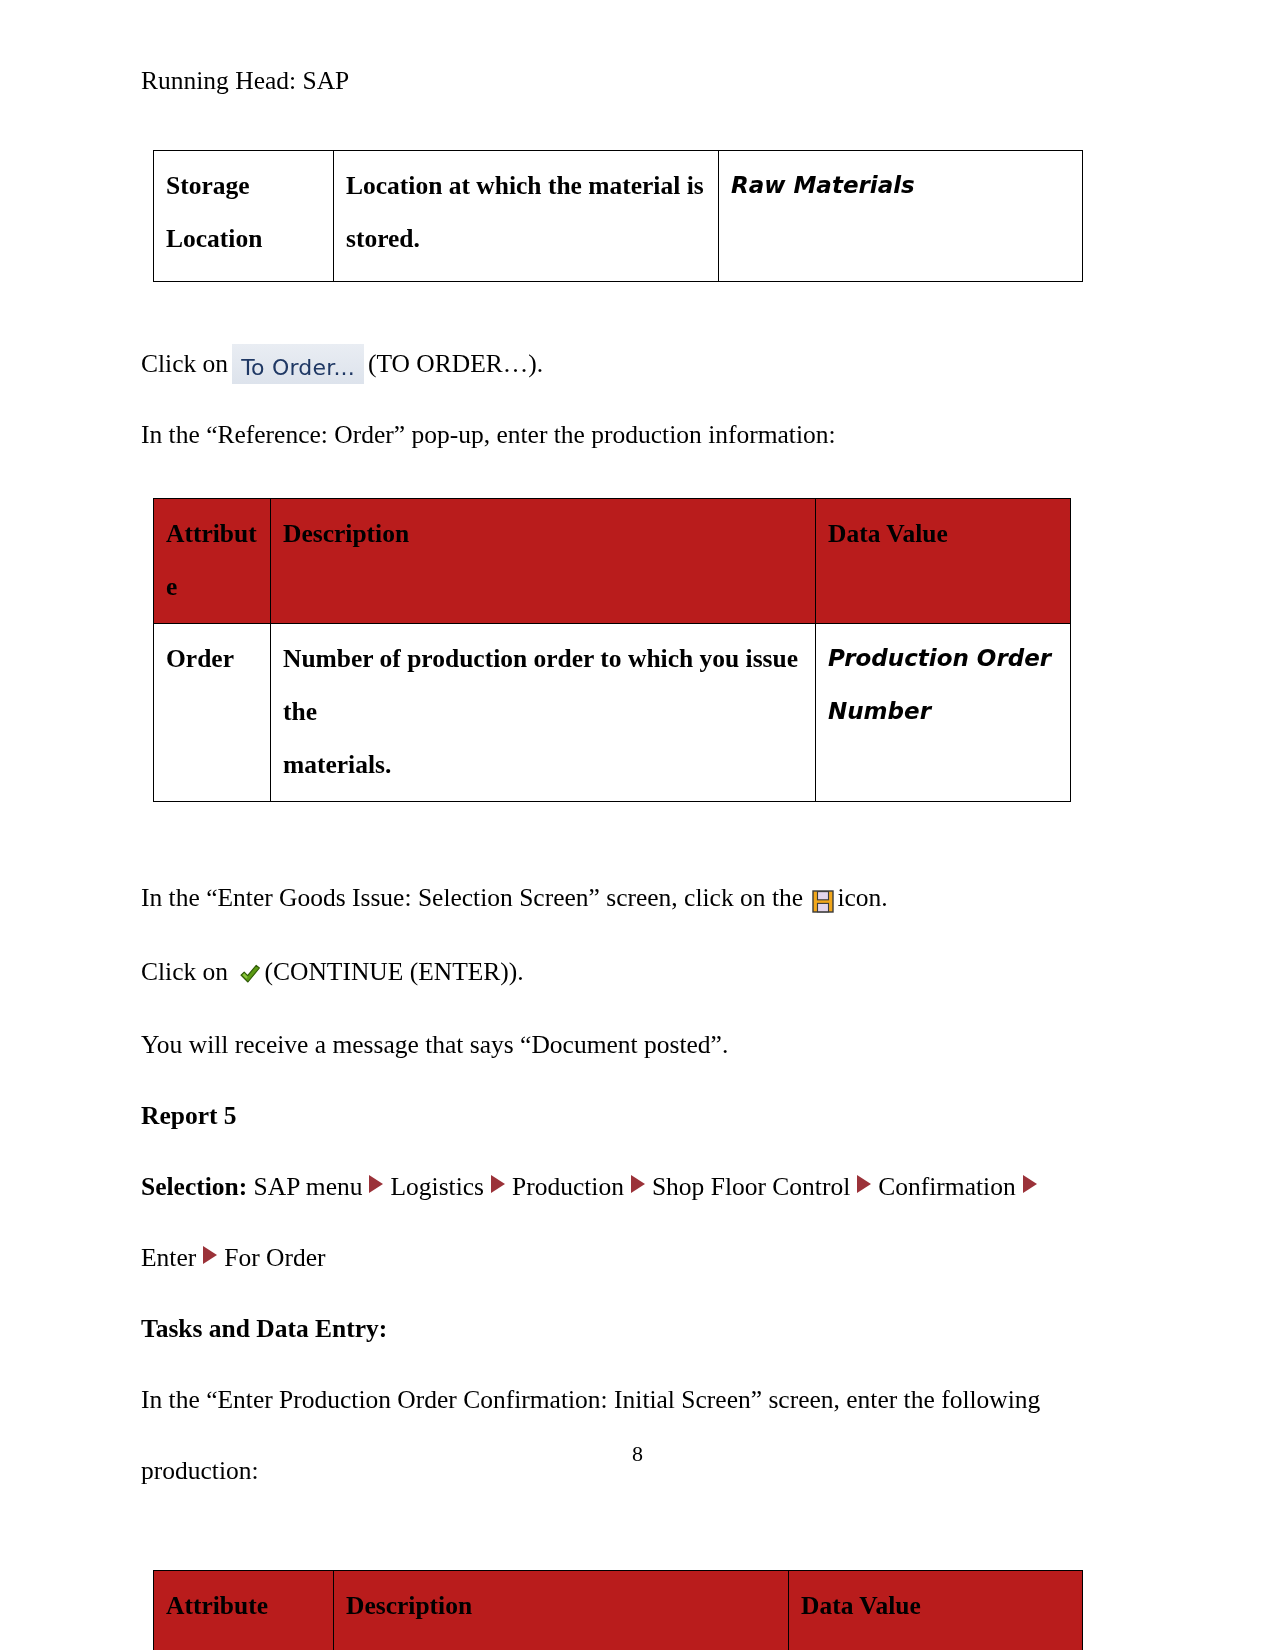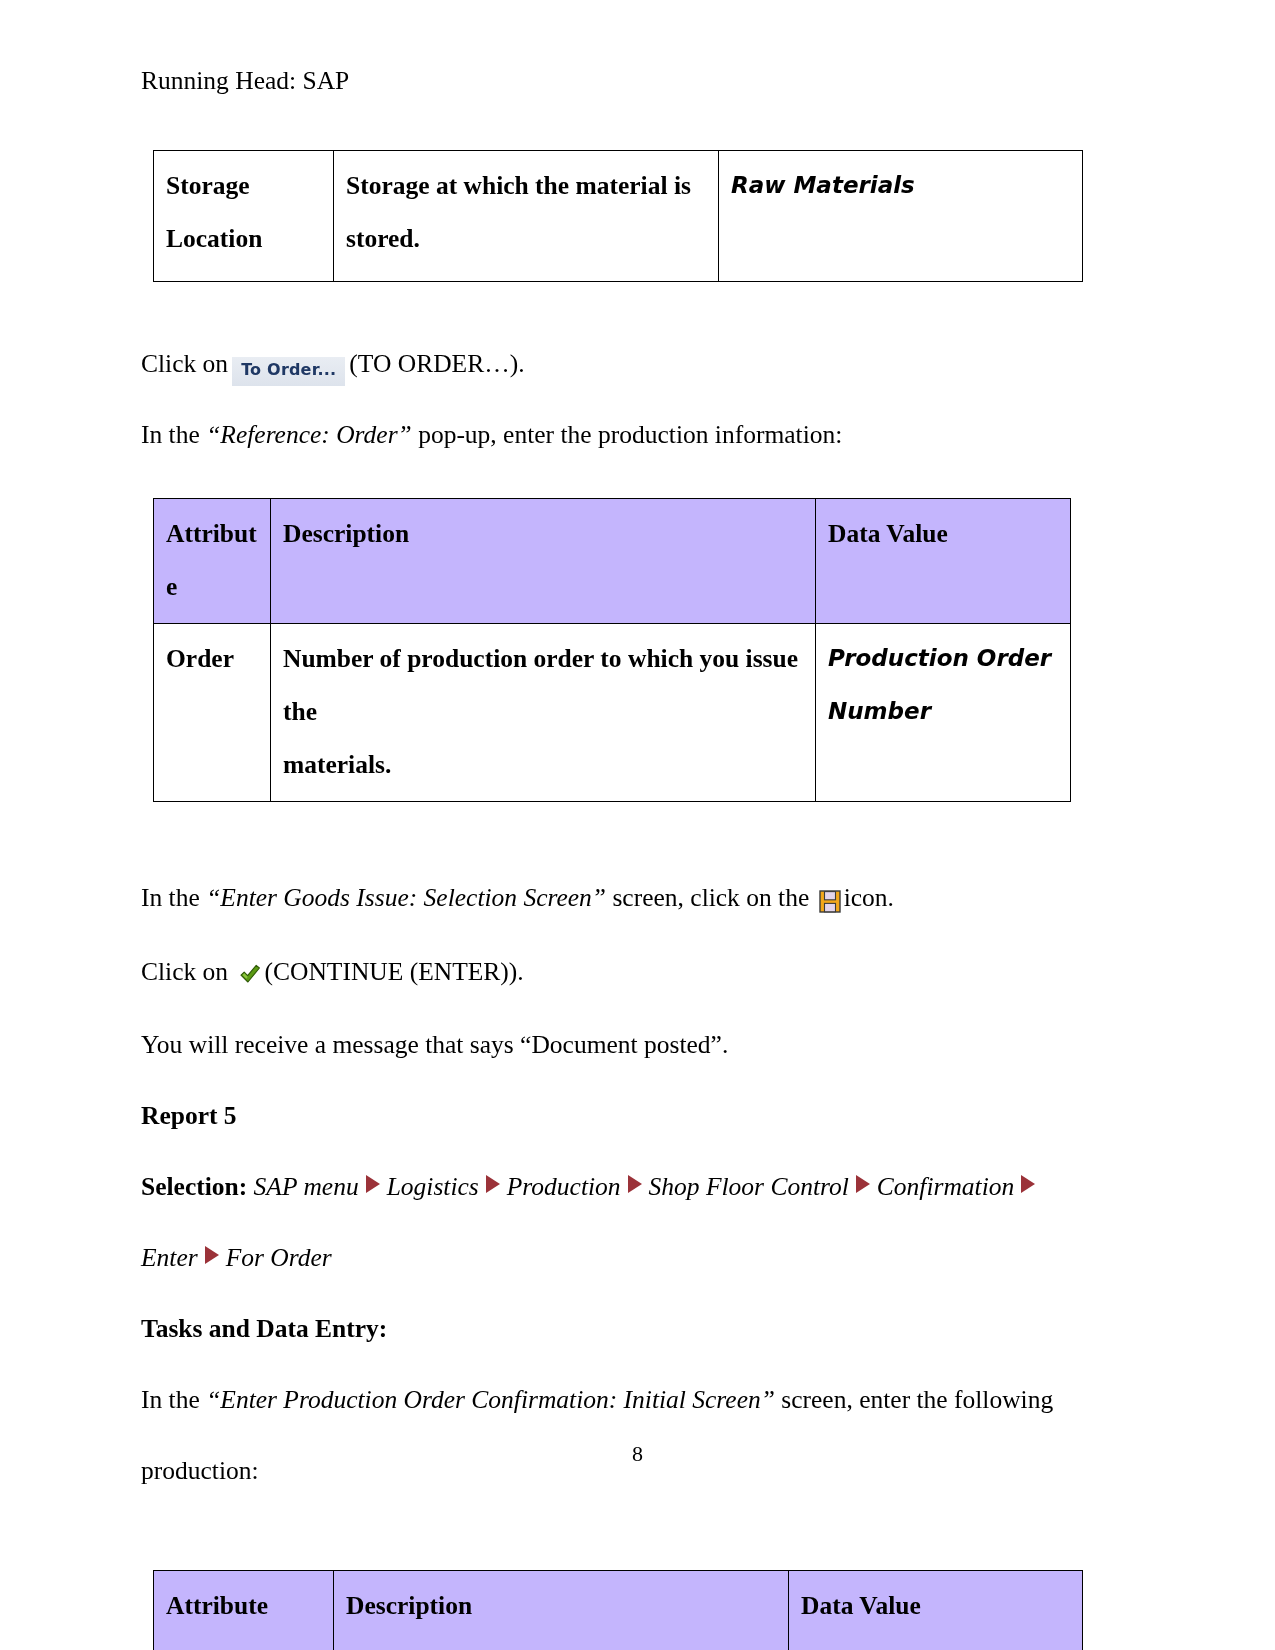--- a/index.html
+++ b/index.html
@@ -35,40 +35,40 @@
     font-size: 25.5px;
     line-height: 71px;
     margin: 0;
     white-space: normal;
   }
   .runhead {
     font-size: 25.5px;
     line-height: 30px;
     margin: 0 0 26px 0;
   }
-  .it { font-style: italic; }
+  .it { }
   .bd { font-weight: bold; }
 
   
   table.doc {
     border-collapse: collapse;
     table-layout: fixed;
     font-size: 25.5px;
     margin: 0;
   }
   table.doc td, table.doc th {
     border: 1.4px solid #000000;
     vertical-align: top;
     padding: 8px 12px 10px 12px;
     font-weight: bold;
     text-align: left;
     line-height: 53px;
   }
   table.doc th {
-    background: #c4b5fd;
+    background: #b91c1c;
     font-weight: bold;
   }
   .cell-line { display: block; }
 
   
   #table-storage-location { width: 929px; margin-left: 12px; }
   #table-storage-location col.c1 { width: 180px; }
   #table-storage-location col.c2 { width: 385px; }
   #table-storage-location col.c3 { width: 364px; }
   #table-storage-location td { height: 112px; }
@@ -100,25 +100,25 @@
     position: relative;
   }
 
   
   .btn-to-order {
     display: inline-block;
     vertical-align: -3px;
     background: linear-gradient(#e9edf3, #dde3ec);
     color: #1f3864;
     font-family: "DejaVu Sans", "Liberation Sans", sans-serif;
-    font-size: 16px;
-    font-weight: 700;
+    font-size: 22px;
+    font-weight: 400;
     letter-spacing: .2px;
     line-height: 26px;
-    padding: 0 9px 3px 9px;
+    padding: 11px 9px 3px 9px;
     border: 0;
     margin: 0 4px;
     white-space: nowrap;
   }
 
   
   .icon-check {
     width: 24px; height: 24px;
     vertical-align: -4px;
     margin: 0 3px;
@@ -173,21 +173,21 @@
           <col class="c2">
           <col class="c3">
         </colgroup>
       <tbody>
         <tr>
           <td>
             <span class="cell-line">Storage</span>
             <span class="cell-line">Location</span>
           </td>
           <td>
-            <span class="cell-line">Storage at which the material is</span>
+            <span class="cell-line">Location at which the material is</span>
             <span class="cell-line">stored.</span>
           </td>
           <td>
             <span class="cell-line val">Raw Materials</span>
           </td>
         </tr>
       </tbody>
     </table>
 
     <div class="spacer-md"></div>

